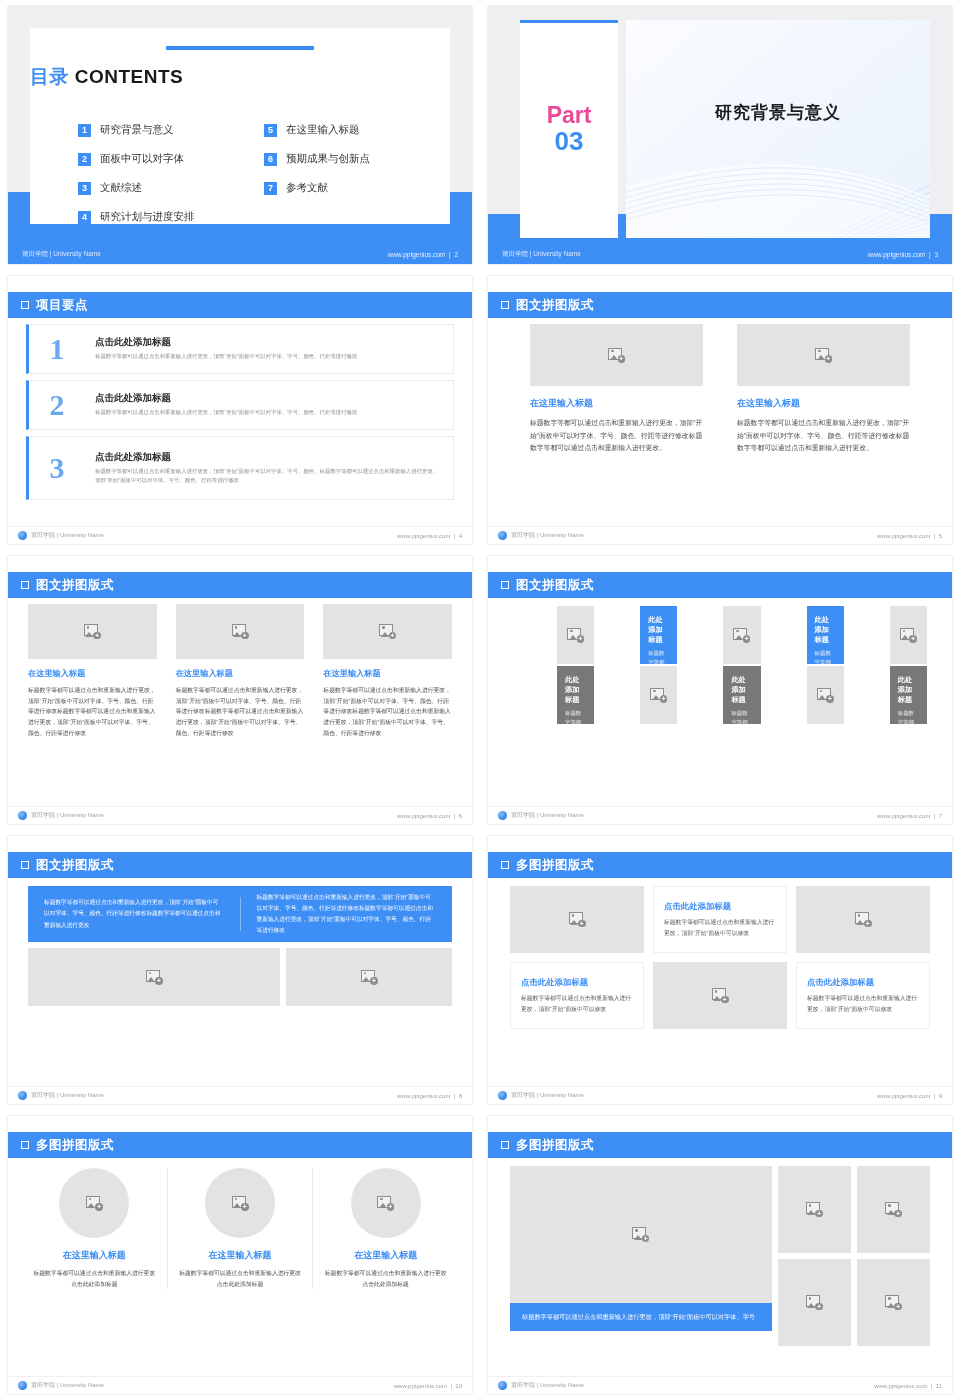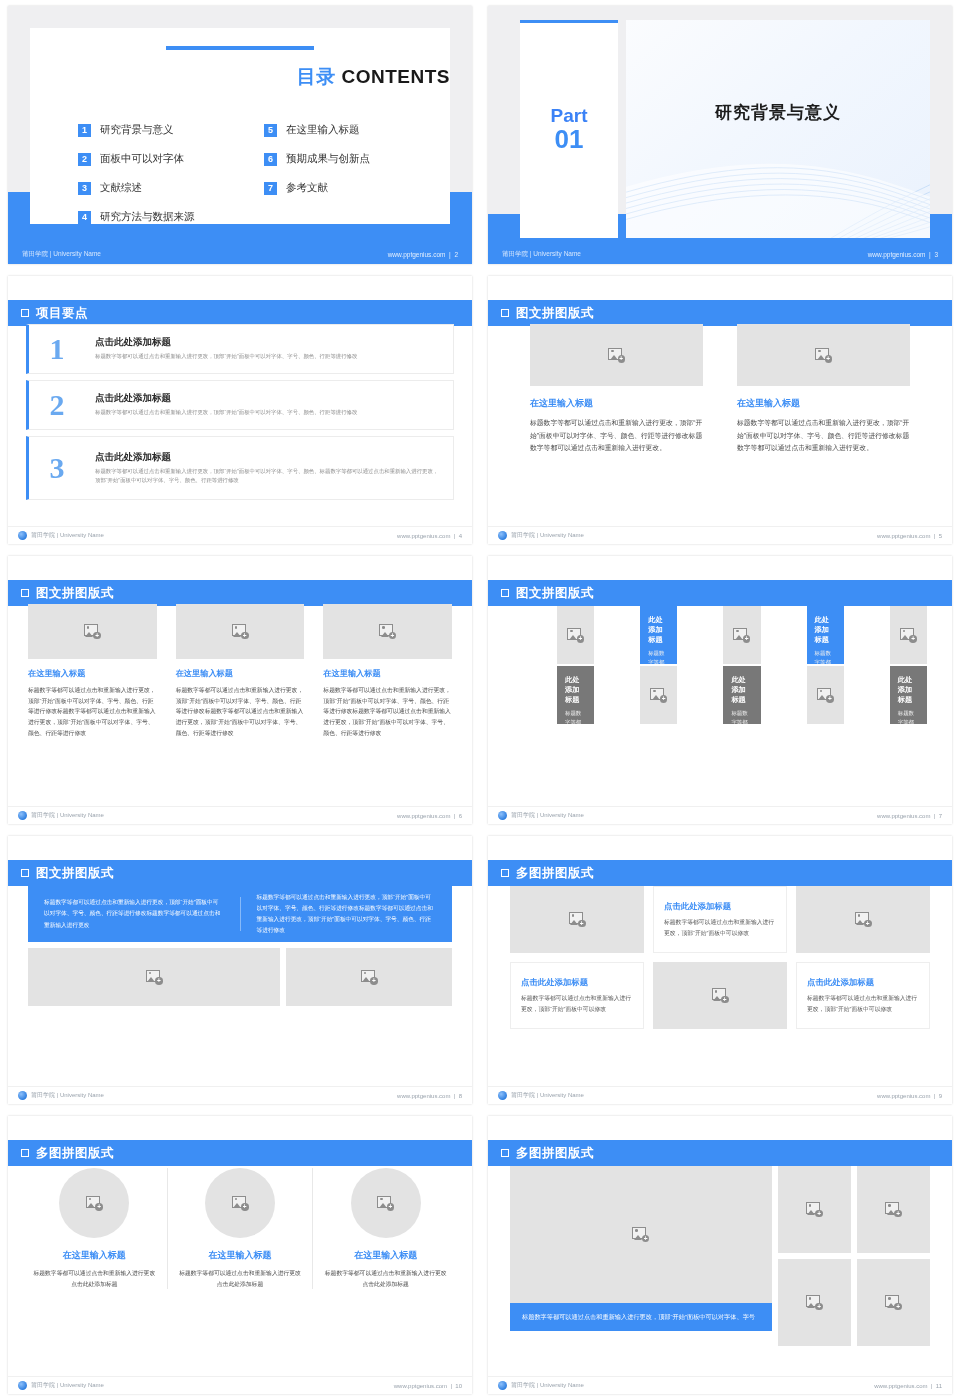--- a/index.html
+++ b/index.html
@@ -29,21 +29,21 @@
   }
   
   .s2-bg{position:absolute;inset:0;background:#efeff1;}
   .s2-blueband{position:absolute;left:0;right:0;bottom:0;height:72px;background:#3d8ef5;}
   .s2-card{
     position:absolute;left:22px;right:22px;top:22px;bottom:40px;
     background:#fff;
   }
   .s2-topline{position:absolute;left:50%;transform:translateX(-50%);top:18px;width:148px;height:4px;background:#3d8ef5;}
   .s2-title{
-    position:absolute;top:36px;left:0;right:0;text-align:right;
+    position:absolute;top:36px;left:0;right:0;text-align:left;
     font-size:19px;font-weight:bold;letter-spacing:.5px;
   }
   .s2-title .cn{color:#3d8ef5;}
   .s2-title .en{color:#1a1a1a;}
   .s2-cols{position:absolute;top:95px;left:48px;right:30px;display:flex;gap:30px;}
   .s2-col{display:flex;flex-direction:column;gap:15px;width:178px;}
   .toc-row{display:flex;align-items:center;gap:9px;}
   .toc-num{
     width:13px;height:13px;background:#3d8ef5;color:#fff;
     font-size:9px;font-weight:bold;display:flex;align-items:center;justify-content:center;
@@ -61,35 +61,35 @@
   .s3-bg{position:absolute;inset:0;background:#efeff1;}
   .s3-blueband{position:absolute;left:0;right:0;bottom:0;height:50px;background:#3d8ef5;}
   .s3-left{
     position:absolute;left:32px;top:14px;width:98px;bottom:26px;background:#fff;
   }
   .s3-left-top{position:absolute;left:0;right:0;top:0;height:3px;background:#3d8ef5;}
   .s3-part{
     position:absolute;left:0;right:0;top:50%;transform:translateY(-50%);
     text-align:center;line-height:1.0;
   }
-  .s3-part .p1{font-size:19px;font-weight:bold;color:#3b82f6;}
+  .s3-part .p1{font-size:23px;font-weight:bold;color:#ec4899;}
   .s3-part .p2{font-size:26px;font-weight:bold;color:#3d8ef5;margin-top:1px;}
   .s3-right{
     position:absolute;left:138px;right:22px;top:14px;bottom:26px;
     background:linear-gradient(140deg,#fbfcfe 0%,#f2f7fe 45%,#eaf2fd 100%);
     overflow:hidden;
   }
   .s3-heading{
     position:absolute;left:0;right:0;top:42%;transform:translateY(-50%);
     text-align:center;font-size:17px;font-weight:bold;color:#1d1d1d;letter-spacing:1px;
   }
   .s3-waves{position:absolute;left:0;right:0;bottom:0;height:75%;}
   
   .hdr{
-    position:absolute;left:0;right:0;top:24px;height:26px;background:#3d8ef5;
+    position:absolute;left:0;right:0;top:16px;height:26px;background:#3d8ef5;
     display:flex;align-items:center;padding-left:13px;gap:7px;
   }
   .hdr-ico{
     width:8px;height:8px;border:1.5px solid #fff;flex:0 0 auto;
   }
   .hdr-txt{color:#fff;font-size:12.5px;font-weight:bold;letter-spacing:.5px;}
   .foot-white{
     position:absolute;left:0;right:0;bottom:0;height:18px;
     display:flex;align-items:center;justify-content:space-between;padding:0 10px;
     font-size:6px;color:#9aa3ad;border-top:1px solid #f0f0f0;
@@ -212,21 +212,21 @@
             <div class="toc-row">
               <span class="toc-num">2</span>
               <span class="toc-txt">面板中可以对字体</span>
             </div>
             <div class="toc-row">
               <span class="toc-num">3</span>
               <span class="toc-txt">文献综述</span>
             </div>
             <div class="toc-row">
               <span class="toc-num">4</span>
-              <span class="toc-txt">研究方法与数据来源</span>
+              <span class="toc-txt">研究计划与进度安排</span>
             </div>
           </div>
           <div class="s2-col">
             <div class="toc-row">
               <span class="toc-num">5</span>
               <span class="toc-txt">在这里输入标题</span>
             </div>
             <div class="toc-row">
               <span class="toc-num">6</span>
               <span class="toc-txt">预期成果与创新点</span>
@@ -250,21 +250,21 @@
   </div>
 
   <div class="slide">
     <div class="slide-inner">
       <div class="s3-bg"></div>
       <div class="s3-blueband"></div>
       <div class="s3-left">
         <div class="s3-left-top"></div>
         <div class="s3-part">
           <div class="p1">Part</div>
-          <div class="p2">01</div>
+          <div class="p2">03</div>
         </div>
       </div>
       <div class="s3-right">
         <div class="s3-heading">研究背景与意义</div>
         <svg class="s3-waves" viewBox="0 0 330 120" preserveAspectRatio="none">
           <g fill="none" stroke="#9ec4f2" stroke-width="0.6" opacity="0.85">
             <path d="M0,86 C70,66 130,60 195,82 C248,100 292,118 330,132"></path>
             <path d="M0,90 C70,70 132,64 197,86 C250,104 294,122 330,136"></path>
             <path d="M0,94 C70,74 134,68 199,90 C252,108 296,126 330,140"></path>
             <path d="M0,98 C70,78 136,72 201,94 C254,112 298,130 330,144"></path>

